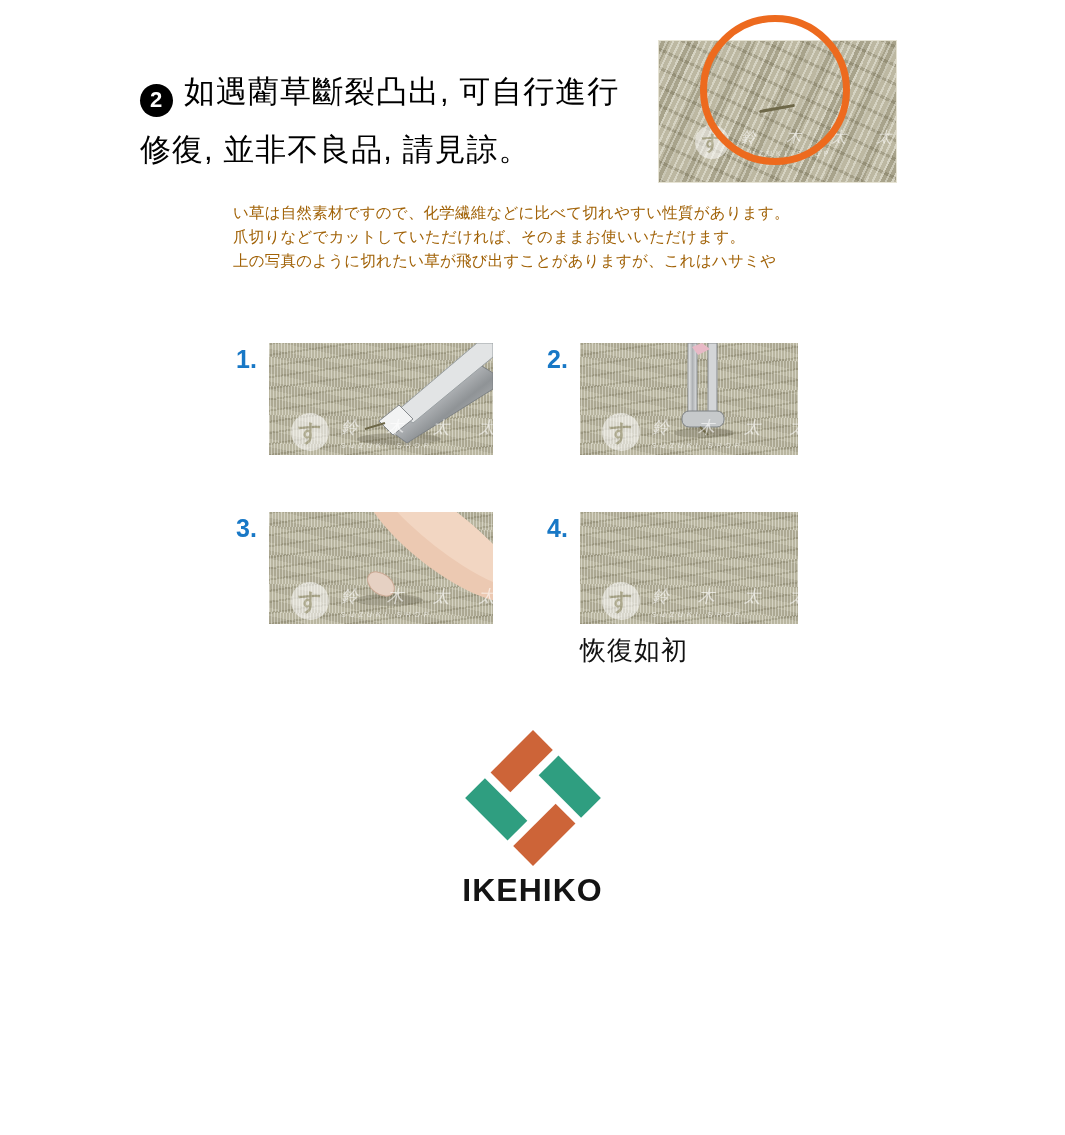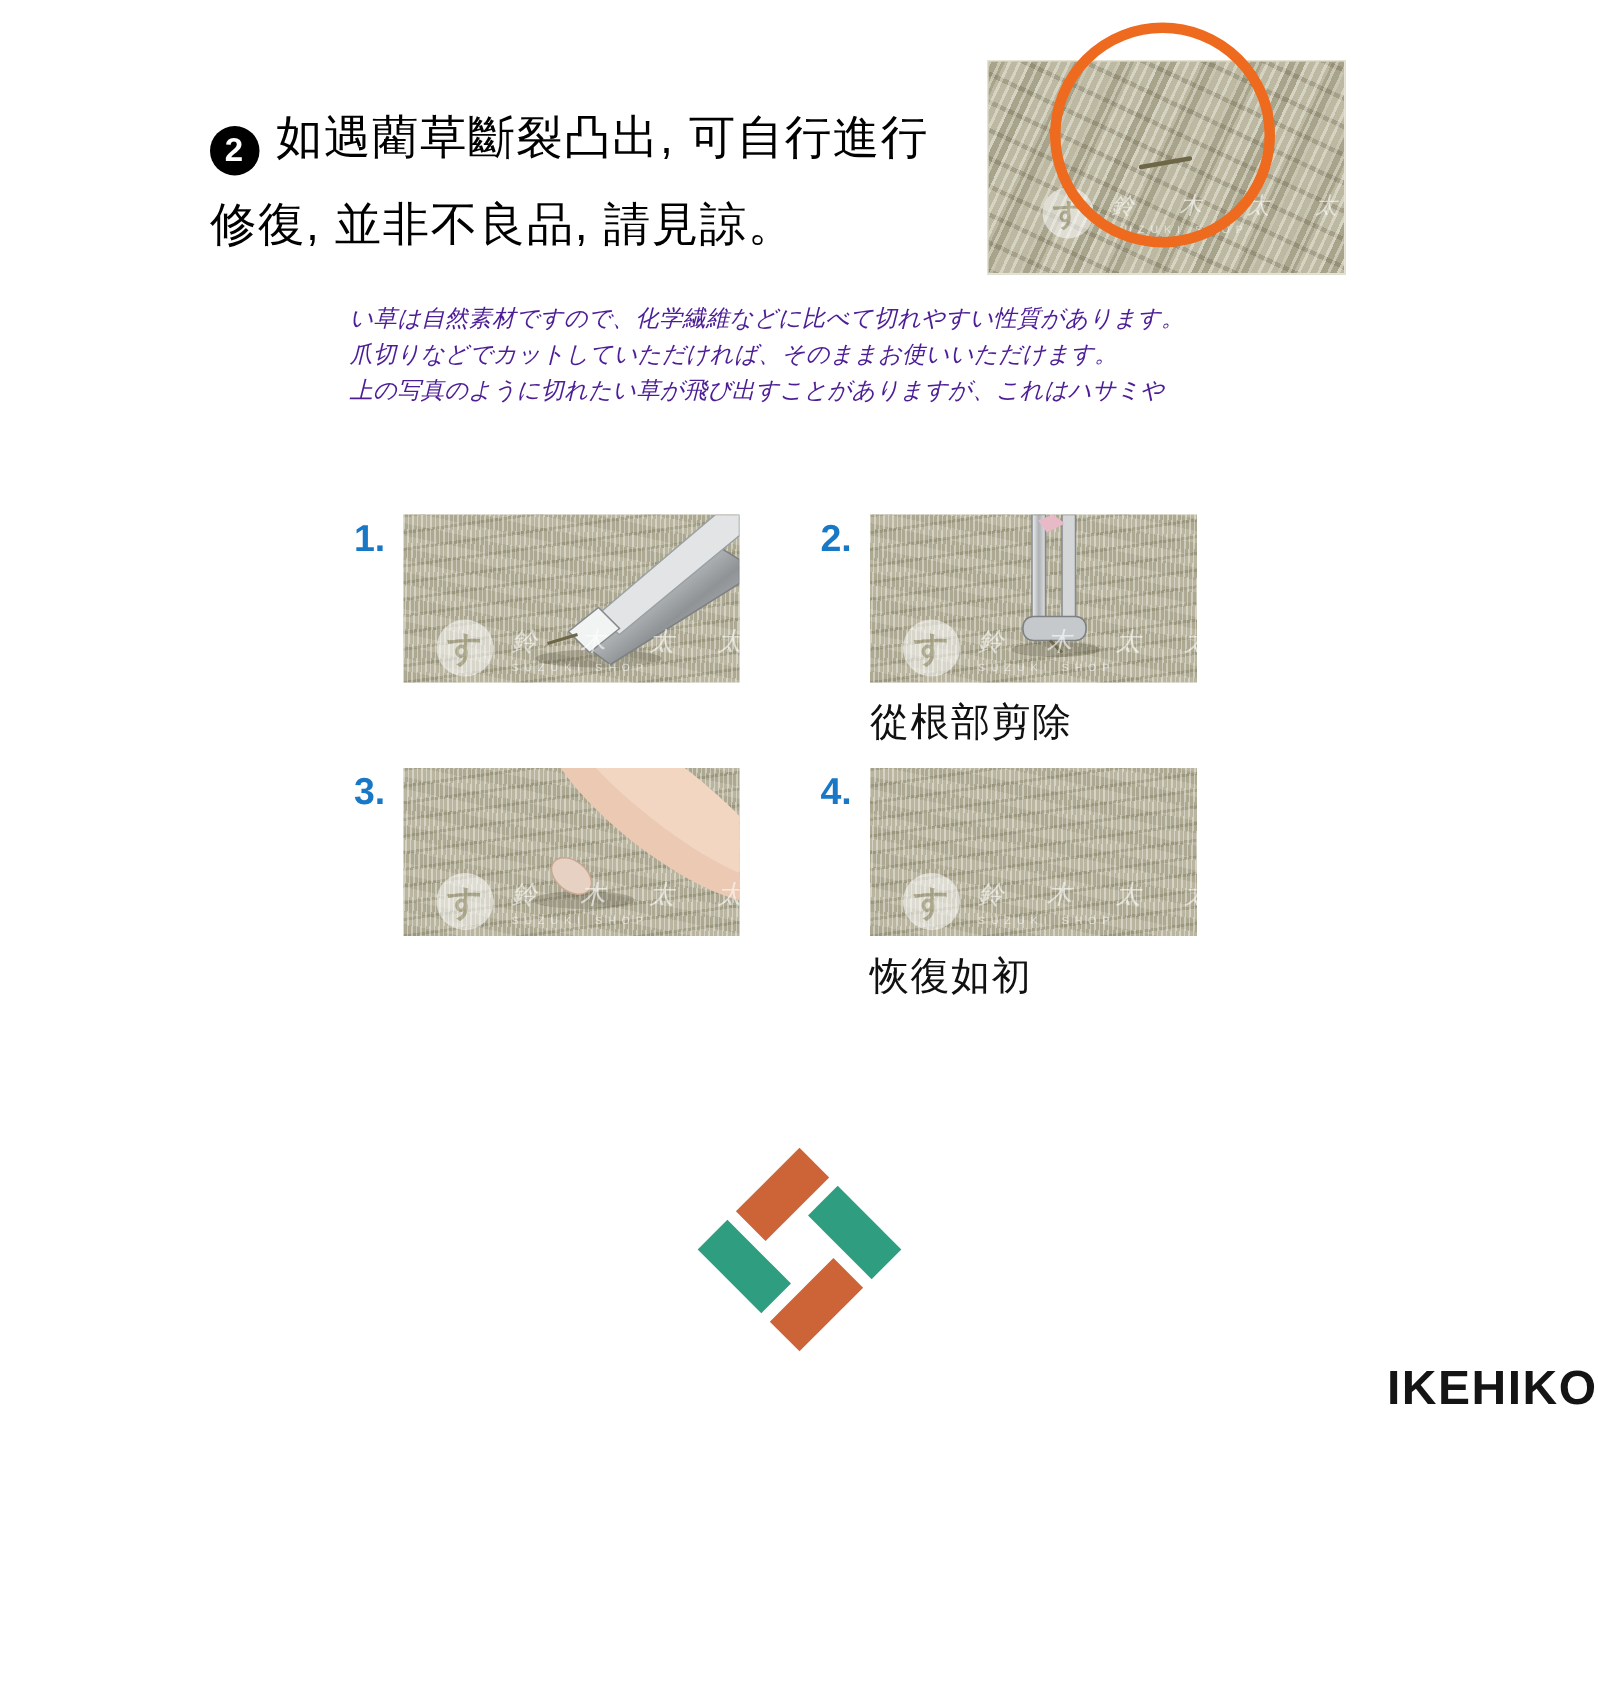--- a/index.html
+++ b/index.html
@@ -57,33 +57,33 @@
   .wm-kanji { color:rgba(255,255,255,.95); white-space:nowrap;font-style:italic; }
   .wm-latin { color:rgba(255,255,255,.9); white-space:nowrap; }
   .wm-lg .wm-circle { width:34px; height:34px; font-size:20px; }
   .wm-lg .wm-kanji { font-size:15px; letter-spacing:13px; }
   .wm-lg .wm-latin { font-size:7px; letter-spacing:4px; margin-top:3px; }
   .wm-sm .wm-circle { width:38px; height:38px; font-size:23px; }
   .wm-sm .wm-kanji { font-size:17px; letter-spacing:12px; }
   .wm-sm .wm-latin { font-size:7px; letter-spacing:4px; margin-top:3px; }
 
   
-  .jp-par { position:absolute; left:233px; top:201px; font-size:15.5px; line-height:24px; color:#4c1d95; letter-spacing:.2px; white-space:nowrap;font-style:italic; }
+  .jp-par { position:absolute; left:233px; top:201px; font-size:15.5px; line-height:24px; color:#a16207; letter-spacing:.2px; white-space:nowrap; }
 
   
   .step { position:absolute; }
   .step-num { position:absolute; left:-33px; top:2px; font-size:25px; font-weight:bold; color:#1878c6; }
   .step-img { position:relative; width:224px; height:112px; overflow:hidden; }
   .step.col2 .step-img { width:218px; }
   .step-img svg { position:absolute; inset:0; }
   .step-caption { margin-top:9px; font-size:26px; color:#111; letter-spacing:1px; white-space:nowrap; }
   .step .wm { left:22px; bottom:4px; }
 
   
-  .logo { position:absolute; left:0; right:0; top:763px; text-align:right; }
+  .logo { position:absolute; left:0; right:0; top:728px; text-align:center; }
   .diamond-wrap { height:140px; display:flex; align-items:center; justify-content:center; }
   .diamond { width:96px; height:96px; position:relative; transform:rotate(45deg); }
   .bar { position:absolute; }
   .bar-o1 { left:0; top:0; width:28px; height:60px; }
   .bar-g1 { right:0; top:0; width:60px; height:28px; }
   .bar-o2 { right:0; bottom:0; width:28px; height:60px; }
   .bar-g2 { left:0; bottom:0; width:60px; height:28px; }
   .logo-name { margin-top:4px; font-size:32px; font-weight:bold; letter-spacing:1px; color:#141414; }
   .logo-since { margin-top:2px; font-size:17px; letter-spacing:1.5px; color:#1e1e1e; }
 </style>
@@ -166,21 +166,20 @@
       <line x1="120" y1="84" x2="128" y2="92" stroke="#6d6748" stroke-width="2"></line>
     </svg>
     <div class="wm wm-sm">
       <div class="wm-circle">す</div>
       <div class="wm-txt">
         <div class="wm-kanji">鈴 木 太 太</div>
         <div class="wm-latin">SUZUKI SHOP</div>
       </div>
     </div>
   </div>
-  <div class="step-caption">從根部剪除</div>
 </div>
 
 <div class="step col1" style="left:269px; top:512px;">
   <div class="step-num" style="color: rgb(24, 120, 198);">3.</div>
   <div class="step-img tatami">
     <svg viewBox="0 0 224 112">
       <ellipse cx="120" cy="88" rx="34" ry="6" fill="rgba(60,55,35,.22)"></ellipse>
       <ellipse cx="172" cy="26" rx="96" ry="30" transform="rotate(38 172 26)" fill="#ecc9b2"></ellipse>
       <ellipse cx="178" cy="18" rx="88" ry="20" transform="rotate(38 178 18)" fill="#f2d6c2"></ellipse>
       <ellipse cx="112" cy="72" rx="15" ry="10" transform="rotate(38 112 72)" fill="#e6d1c3" stroke="#cda globalization893" stroke-width="0"></ellipse>

